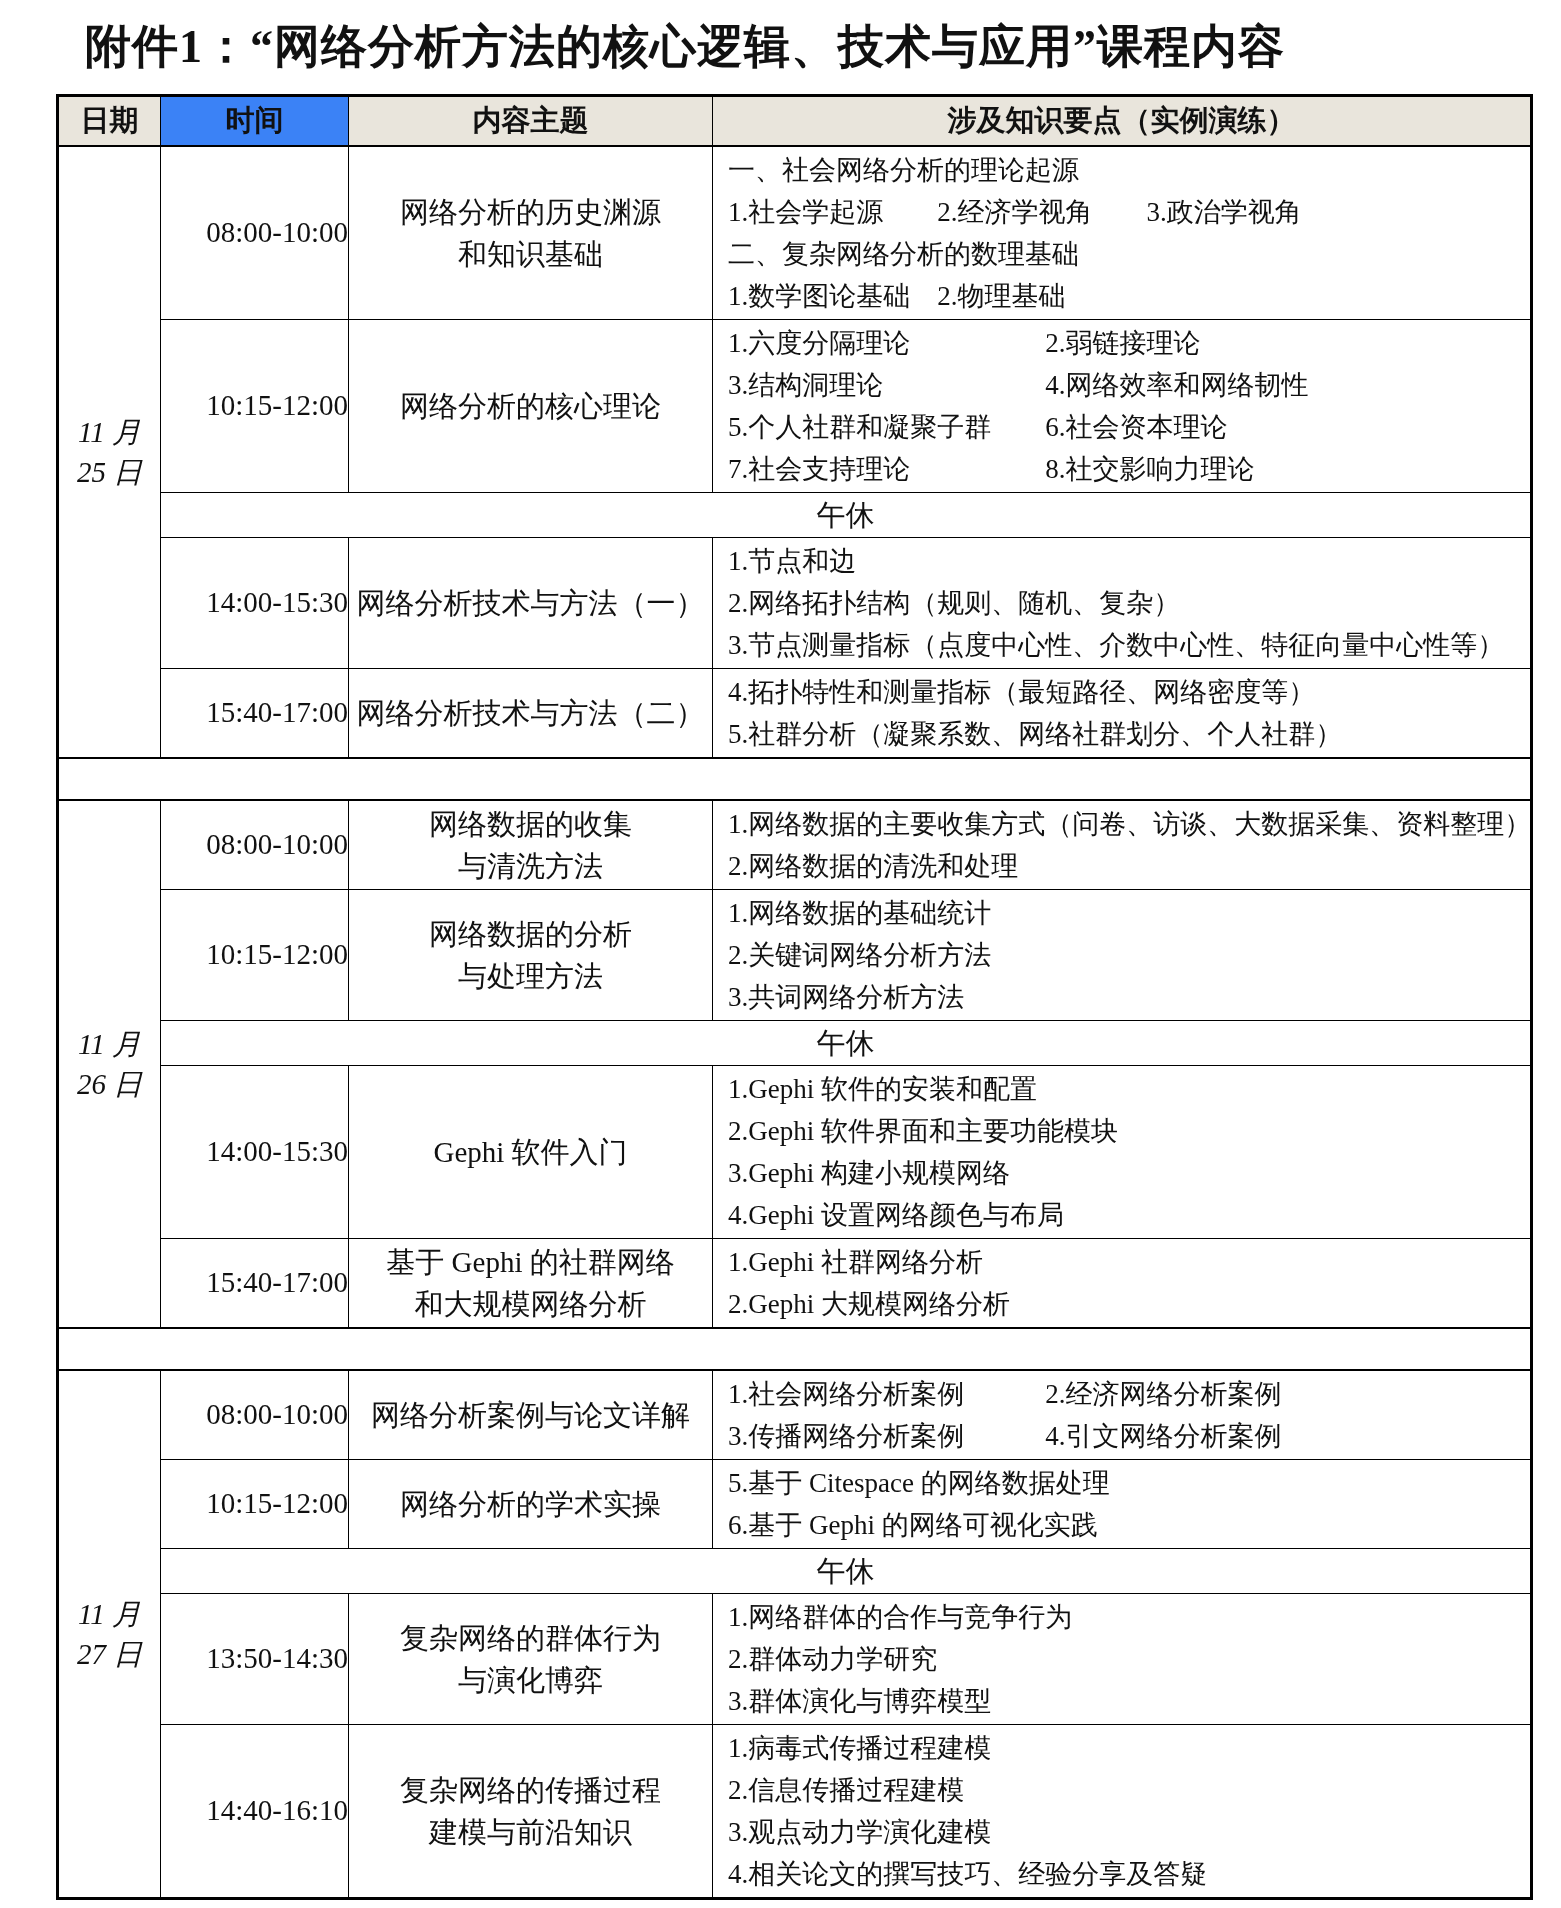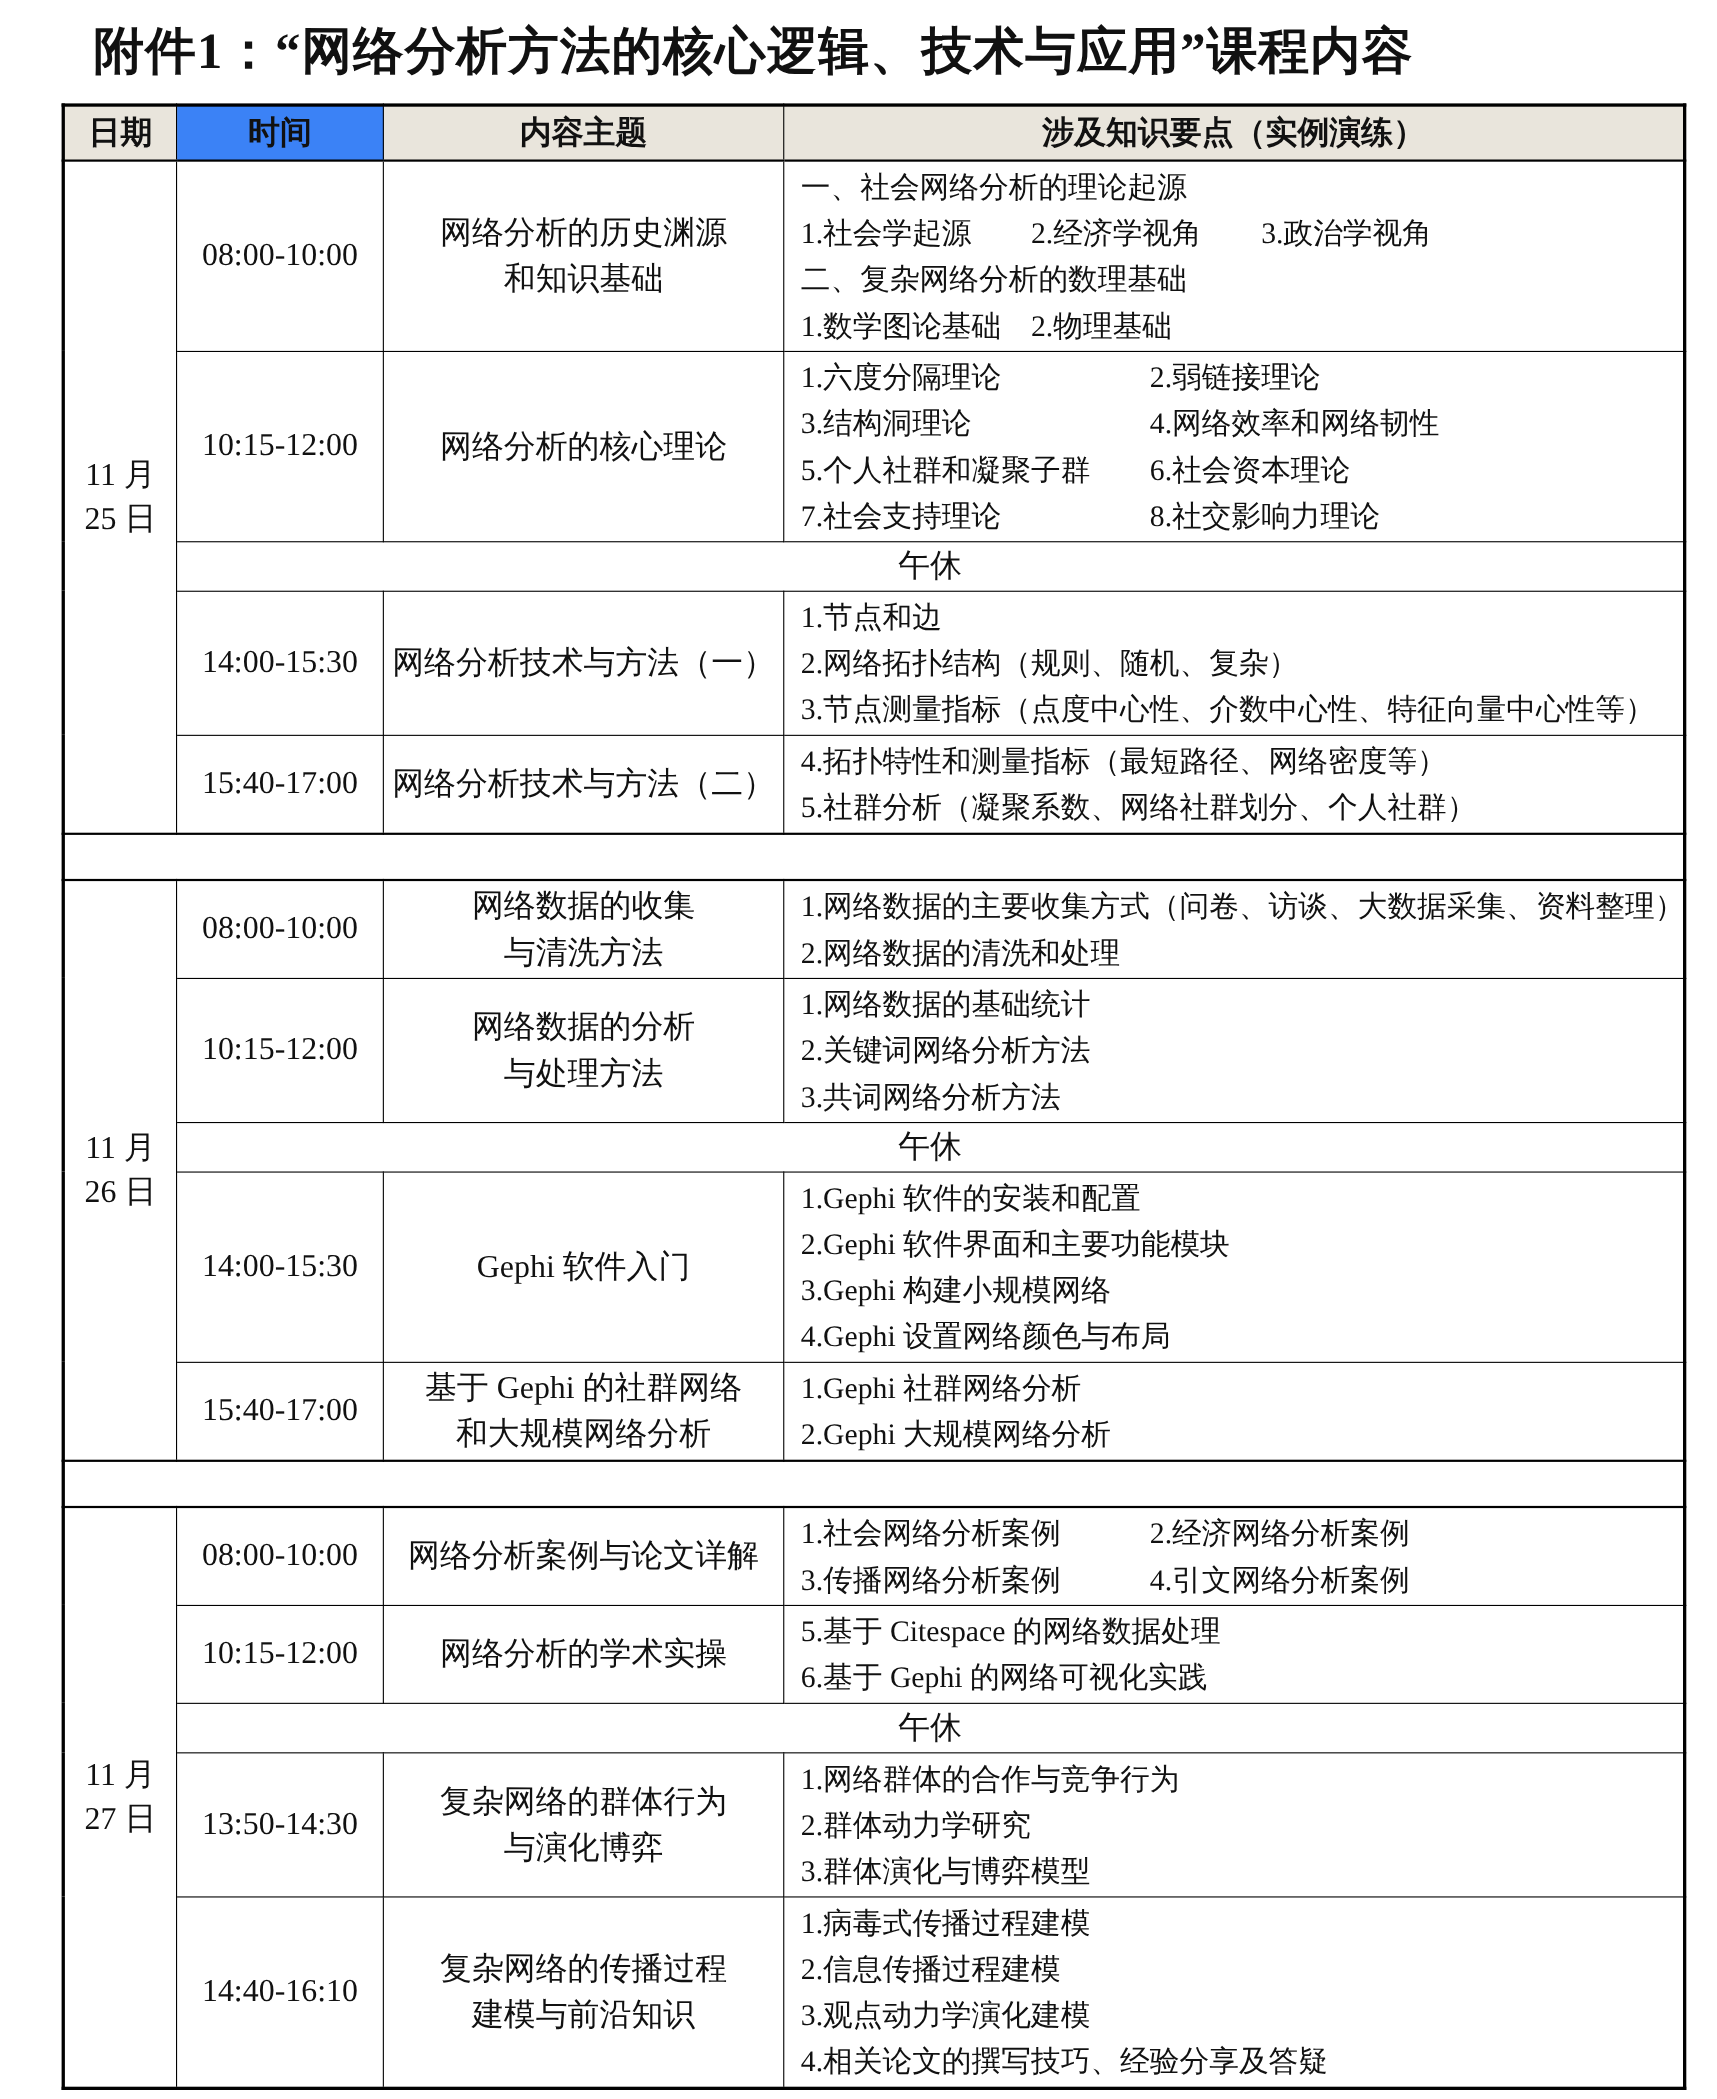--- a/index.html
+++ b/index.html
@@ -39,23 +39,23 @@
     font-weight: bold;
     text-align: center;
     background: #e9e5dc;
     border-bottom: 2.5px solid #000000;
   }
   td.date {
     text-align: center;
     font-size: 29px;
     vertical-align: middle;
   }
-  td.date .date-line { line-height: 40px; white-space: pre; }
+  td.date .date-line { line-height: 40px; white-space: pre; font-style: italic; }
   td.time {
-    text-align: center;
+    text-align: right;
     font-size: 29px;
     vertical-align: middle;
     white-space: pre;
   }
   td.topic {
     text-align: center;
     font-size: 29px;
     vertical-align: middle;
   }
   td.topic .topic-line { line-height: 42px; white-space: pre; }

